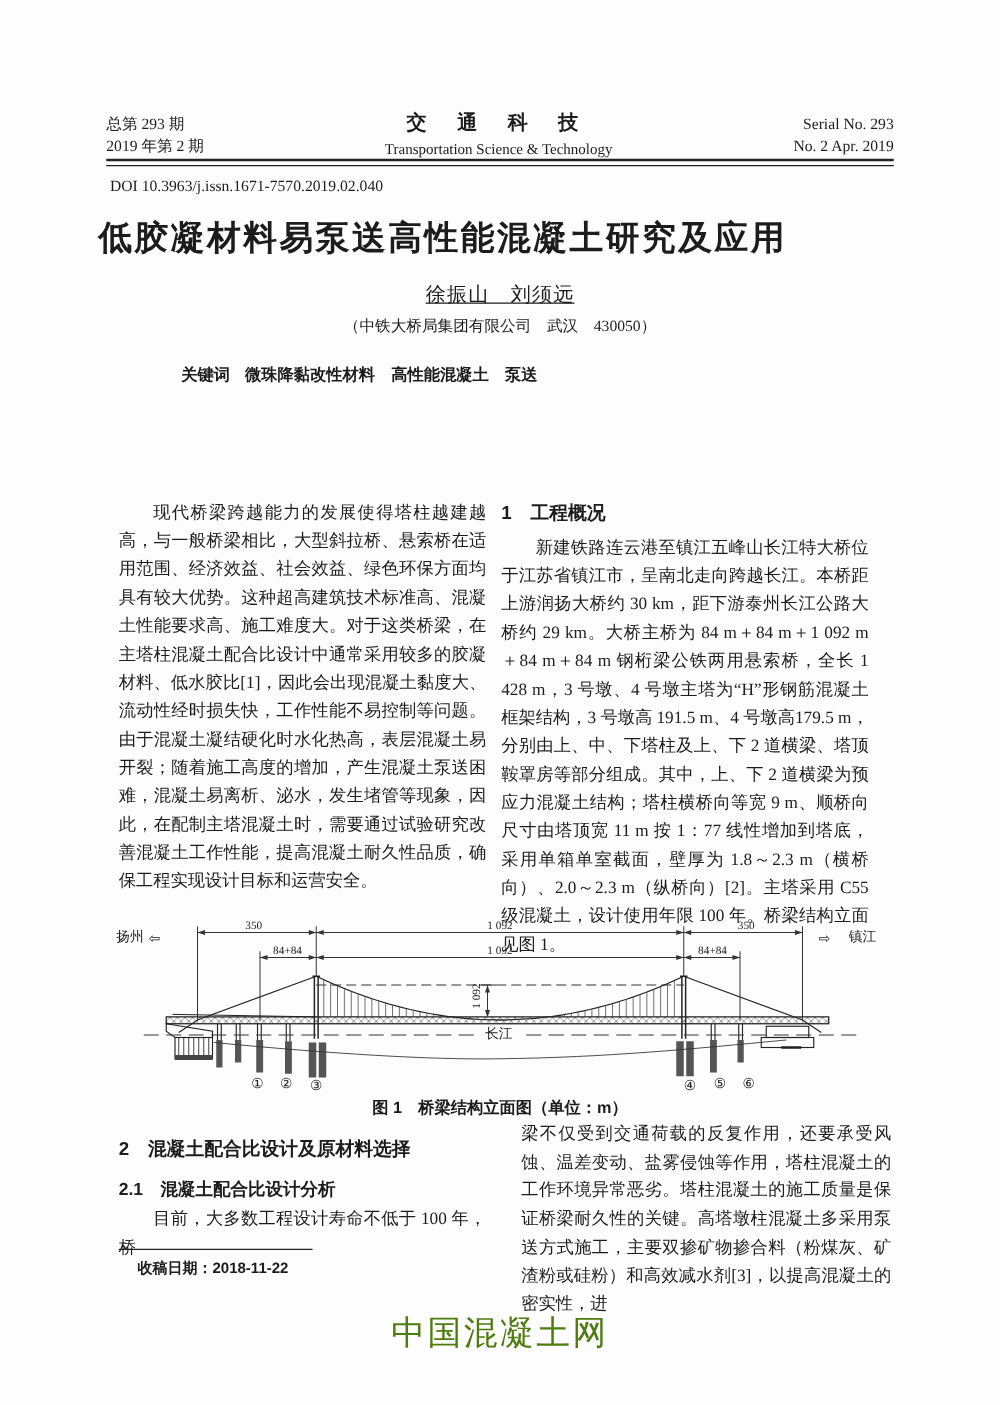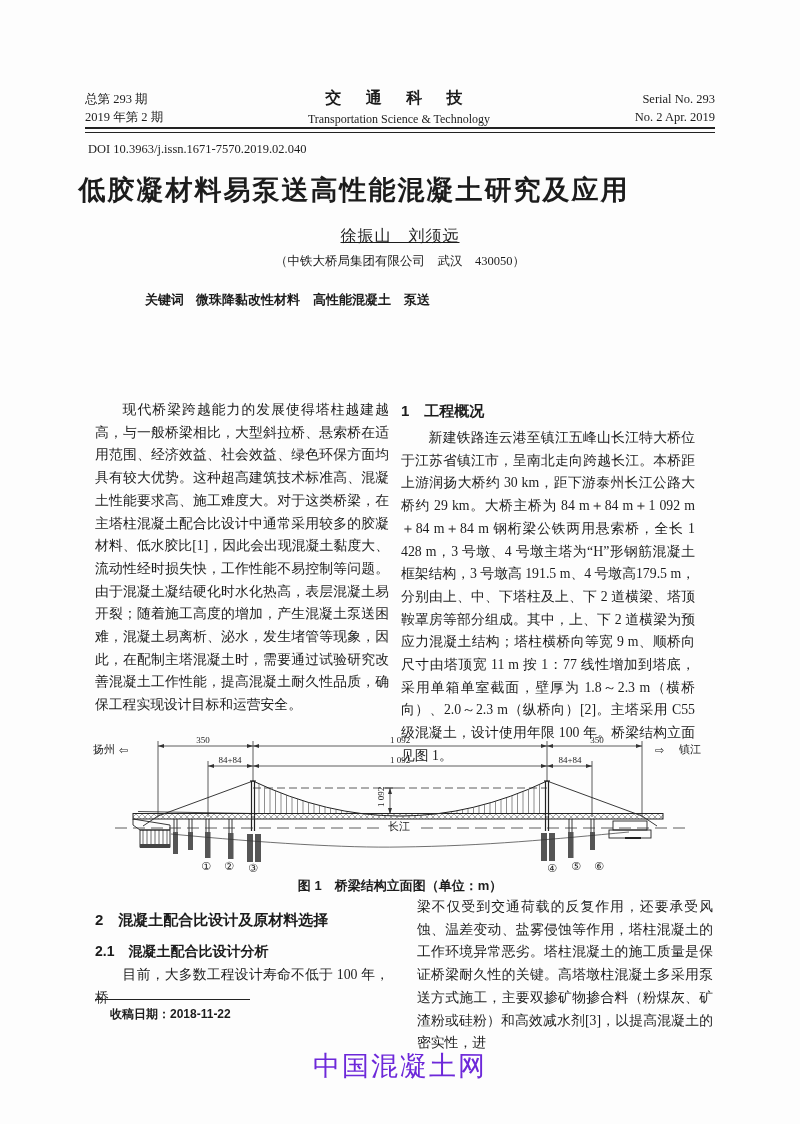--- a/index.html
+++ b/index.html
@@ -263,15 +263,15 @@
     <p>目前，大多数工程设计寿命不低于 100 年，桥</p>
   </div>
 
   <div class="br">
     <p>梁不仅受到交通荷载的反复作用，还要承受风蚀、温差变动、盐雾侵蚀等作用，塔柱混凝土的工作环境异常恶劣。塔柱混凝土的施工质量是保证桥梁耐久性的关键。高塔墩柱混凝土多采用泵送方式施工，主要双掺矿物掺合料（粉煤灰、矿渣粉或硅粉）和高效减水剂[3]，以提高混凝土的密实性，进</p>
   </div>
 
   <div class="fnrule"></div>
   <div class="fn"><b>收稿日期：2018-11-22</b></div>
 
-  <div class="wm" style="color: #6d28d9; font-family: Liberation Mono, monospace;">中国混凝土网</div>
+  <div class="wm" style="color: #4d7c0f; font-family: Liberation Mono, monospace;">中国混凝土网</div>
 
 </div>
 
 </body></html>

